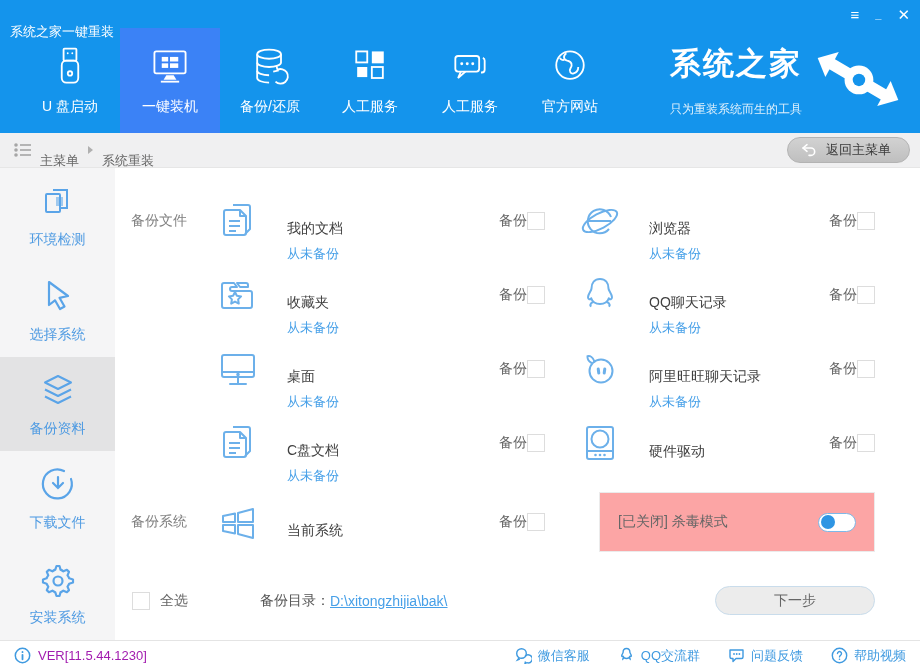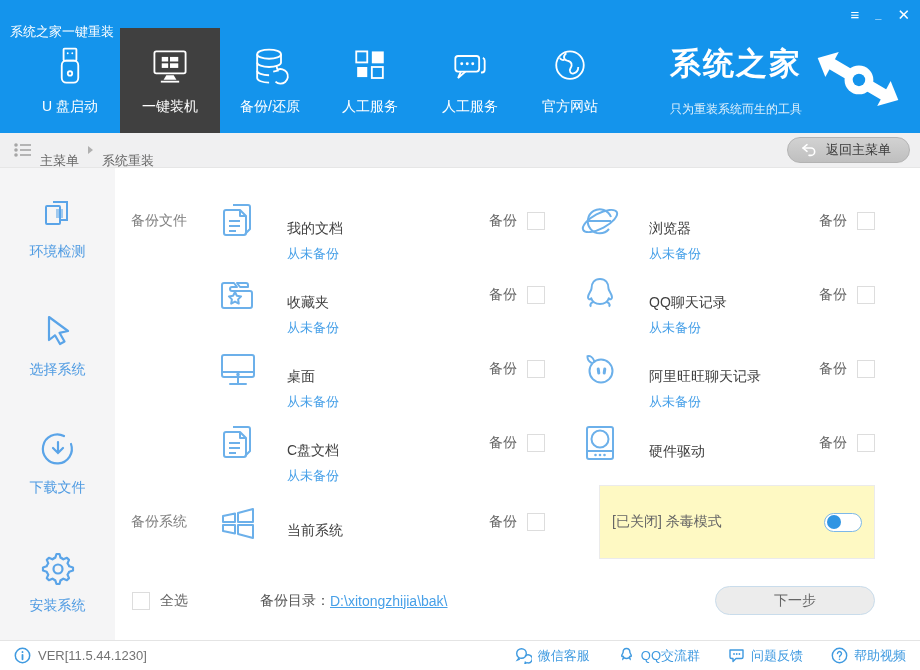--- a/index.html
+++ b/index.html
@@ -8,21 +8,21 @@
   
   .titlebar { height:28px; background:#1494ec; display:flex; align-items:center; padding:0 10px; color:#fff; }
   .titlebar .title { font-size:13px;margin-top:36px; }
   .win-controls { margin-left:auto; display:flex; align-items:center; gap:16px; }
   .win-controls span { font-size:15px; line-height:1; cursor:default; color:#fff; }
   .win-controls .minimize { letter-spacing:0; font-weight:bold; }
 
   
   .navbar { height:105px; background:#1494ec; display:flex; align-items:stretch; padding-left:20px; }
   .nav-item { width:100px; display:flex; flex-direction:column; align-items:center; justify-content:center; gap:9px; color:#fff; cursor:pointer; }
-  .nav-item.selected { background:#404040; }
+  .nav-item.selected { background:#3b82f6; }
   .nav-item .nav-label { font-size:14px; white-space:nowrap; }
   .nav-icon { width:46px; height:44px; }
   .nav-icon svg { width:100%; height:100%; }
   .brand { margin-left:auto; display:flex; align-items:center; gap:8px; padding-right:14px; }
   .brand-text { display:flex; flex-direction:column; align-items:flex-start; gap:16px; }
   .brand-name { font-size:31px; font-weight:bold; color:#fff; letter-spacing:2px; }
   .brand-tagline { font-size:12px; color:#dff0fc; }
   .brand-logo svg { width:96px; height:62px; }
 
   
@@ -46,40 +46,40 @@
   .row { display:flex; align-items:center; height:74px; }
   .row.system-row { height:84px; }
   .section-label { width:100px; padding-left:16px; font-size:14px; color:#808080; flex-shrink:0; }
   .cell { width:330px; display:flex; align-items:center; flex-shrink:0; }
   .cell.right { flex:1; padding-left:32px; }
   .item-icon { width:46px; height:46px; margin-right:26px; flex-shrink:0; }
   .item-icon svg { width:100%; height:100%; }
   .item-text { display:flex; flex-direction:column; gap:7px; }
   .item-name { font-size:14px; color:#404040;margin-top:40px; }
   .item-status { font-size:13px; color:#47a0e8; min-height:15px; }
-  .bak-group { margin-left:auto; display:flex; align-items:center; gap:10px; }
+  .bak-group { margin-left:auto; display:flex; align-items:center; }
   .bak-label { font-size:14px; color:#666; }
   .checkbox { appearance:none; -webkit-appearance:none; width:18px; height:18px; border:1px solid #ddd; background:#fff; cursor:pointer; margin:0; }
 
-  .toggle-panel { margin-left:22px; width:290px; height:74px; background:#fef9c3; border:1px solid #ebebeb; display:flex; align-items:center; padding:0 12px; }
+  .toggle-panel { margin-left:22px; width:290px; height:60px; background:#fca5a5; border:1px solid #ebebeb; display:flex; align-items:center; padding:0 18px; }
   .toggle-label { font-size:14px; color:#666; }
   .toggle { margin-left:auto; width:38px; height:19px; border:1px solid #7db8e8; border-radius:10px; background:#fff; position:relative; cursor:pointer; }
   .toggle .knob { position:absolute; left:2px; top:1.5px; width:14px; height:14px; border-radius:50%; background:#2f95e3; }
 
   .controls-row { display:flex; align-items:center; margin-top:22px; }
   .controls-row .checkbox { margin-left:17px; }
   .select-all-label { font-size:14px; color:#666; margin-left:10px; }
   .dir-label { font-size:14px; color:#555; margin-left:72px; }
   .dir-link { font-size:14px; color:#47a0e8; text-decoration:underline; cursor:pointer; }
   .step-btns { margin-left:auto; display:flex; gap:12px; }
   .step-btn { width:160px; height:29px; border-radius:15px; background:#ececec; border:1px solid #c9dceb; font-size:14px; color:#666; cursor:pointer; font-family:inherit; }
 
   
   .footer { height:30px; border-top:1px solid #e4e4e4; display:flex; align-items:center; padding:0 14px; background:#fff; }
-  .version { display:flex; align-items:center; gap:7px; font-size:13px; color:#737373; }
+  .version { display:flex; align-items:center; gap:7px; font-size:13px; color:#a21caf; }
   .footer-links { margin-left:auto; display:flex; align-items:center; gap:28px; }
   .footer-link { display:flex; align-items:center; gap:6px; font-size:13px; color:#3f9ae0; cursor:pointer; }
   .fico { width:17px; height:17px; }
   .fico svg { width:100%; height:100%; }
 </style>
 </head>
 <body>
 
 <div class="titlebar">
   <span class="title">系统之家一键重装</span>
@@ -234,20 +234,30 @@
       <span class="side-label">环境检测</span>
     </div>
     <div class="side-item">
       <span class="side-icon">
         <svg viewBox="0 0 40 40" fill="none" stroke="#5aa4e8" stroke-width="2.2" stroke-linejoin="round">
           <path d="M11 6 L30 20 L21.5 21.8 L26.5 30.5 L22 33 L17 24.3 L11 29 Z"></path>
         </svg>
       </span>
       <span class="side-label">选择系统</span>
     </div>
+    <div class="side-item selected">
+      <span class="side-icon">
+        <svg viewBox="0 0 40 40" fill="none" stroke="#5aa4e8" stroke-width="2" stroke-linejoin="round">
+          <path d="M20 6 L33 12.5 L20 19 L7 12.5 Z"></path>
+          <path d="M7 19.5 L20 26 L33 19.5"></path>
+          <path d="M7 26.5 L20 33 L33 26.5"></path>
+        </svg>
+      </span>
+      <span class="side-label">备份资料</span>
+    </div>
     <div class="side-item">
       <span class="side-icon">
         <svg viewBox="0 0 40 40" fill="none" stroke="#5aa4e8" stroke-width="2.2" stroke-linecap="round">
           <path d="M26 7 a14.5 14.5 0 1 0 7 8"></path>
           <path d="M20 13 v10 M15 19 l5 5 5-5"></path>
         </svg>
       </span>
       <span class="side-label">下载文件</span>
     </div>
     <div class="side-item">

